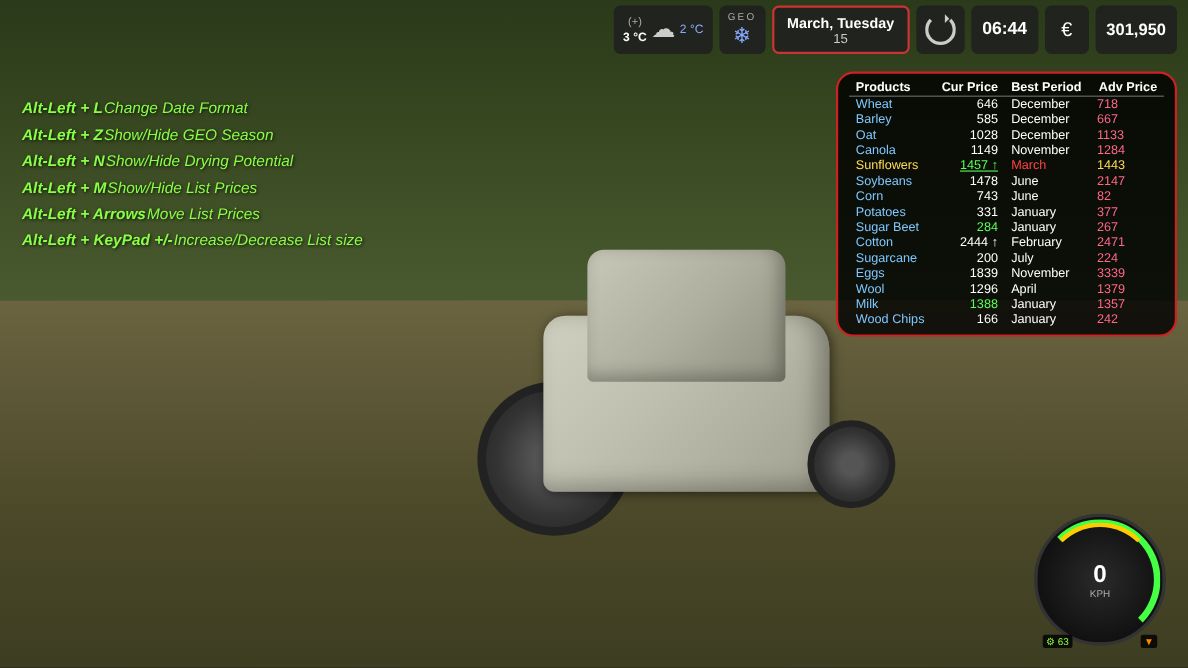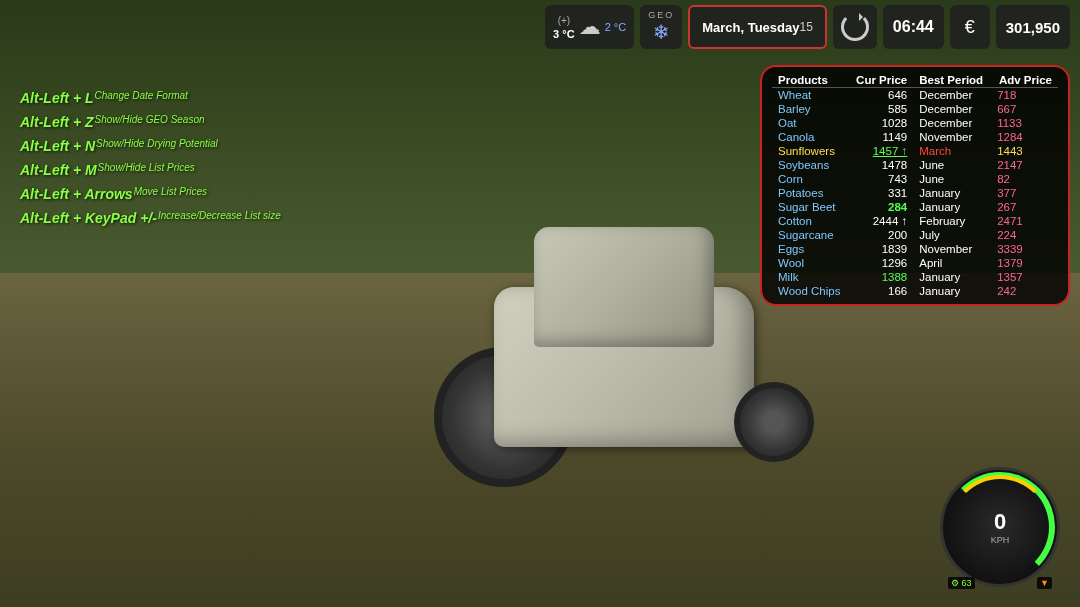--- a/index.html
+++ b/index.html
@@ -139,20 +139,21 @@
       letter-spacing: 2px;
     }
 
     .date-box {
       background: rgba(30,30,30,0.85);
       border: 2px solid #cc3333;
       border-radius: 6px;
       padding: 4px 12px;
       height: 44px;
       display: flex;
+      flex-direction: column;
       align-items: center;
       justify-content: center;
       text-align: center;
     }
 
     .date-text {
       color: #fff;
       font-size: 13px;
       font-weight: bold;
     }
@@ -261,21 +262,21 @@
     .hint-key {
       color: #88ff44;
       font-size: 14px;
       font-style: italic;
       font-weight: bold;
       text-shadow: 1px 1px 3px rgba(0,0,0,0.8);
     }
 
     .hint-desc {
       color: #88ff44;
-      font-size: 10px;
+      font-size: 14px;
       font-style: italic;
       text-shadow: 1px 1px 3px rgba(0,0,0,0.8);
     }
 
     
     #speedometer {
       position: absolute;
       bottom: 10px;
       right: 10px;
       width: 130px;
@@ -487,21 +488,21 @@
       <td class="col-adv">82</td>
     </tr>
         <tr>
       <td class="col-product">Potatoes</td>
       <td class="col-cur">331</td>
       <td class="col-best">January</td>
       <td class="col-adv">377</td>
     </tr>
         <tr>
       <td class="col-product">Sugar Beet</td>
-      <td class="col-cur green" style="color: rgb(85, 255, 85); font-weight: bold;">284</td>
+      <td class="col-cur green" style="color: rgb(85, 255, 85);">284</td>
       <td class="col-best">January</td>
       <td class="col-adv">267</td>
     </tr>
         <tr>
       <td class="col-product">Cotton</td>
       <td class="col-cur">2444 ↑</td>
       <td class="col-best">February</td>
       <td class="col-adv">2471</td>
     </tr>
         <tr>

